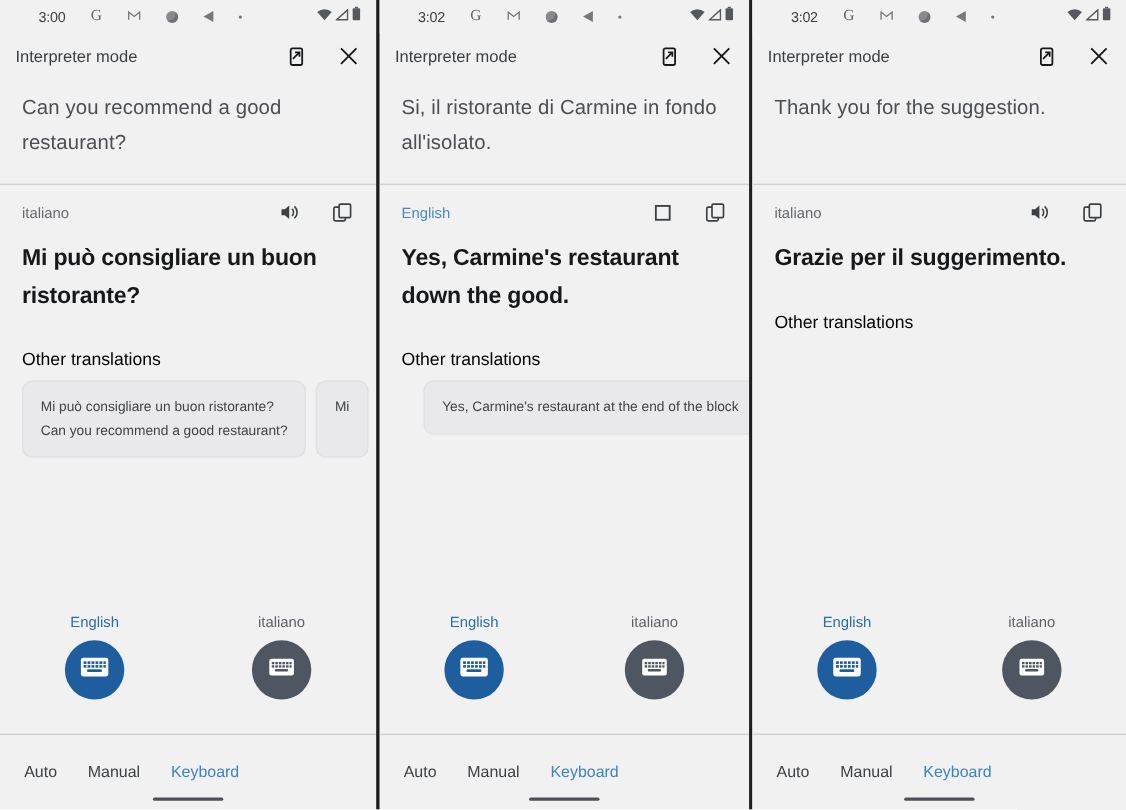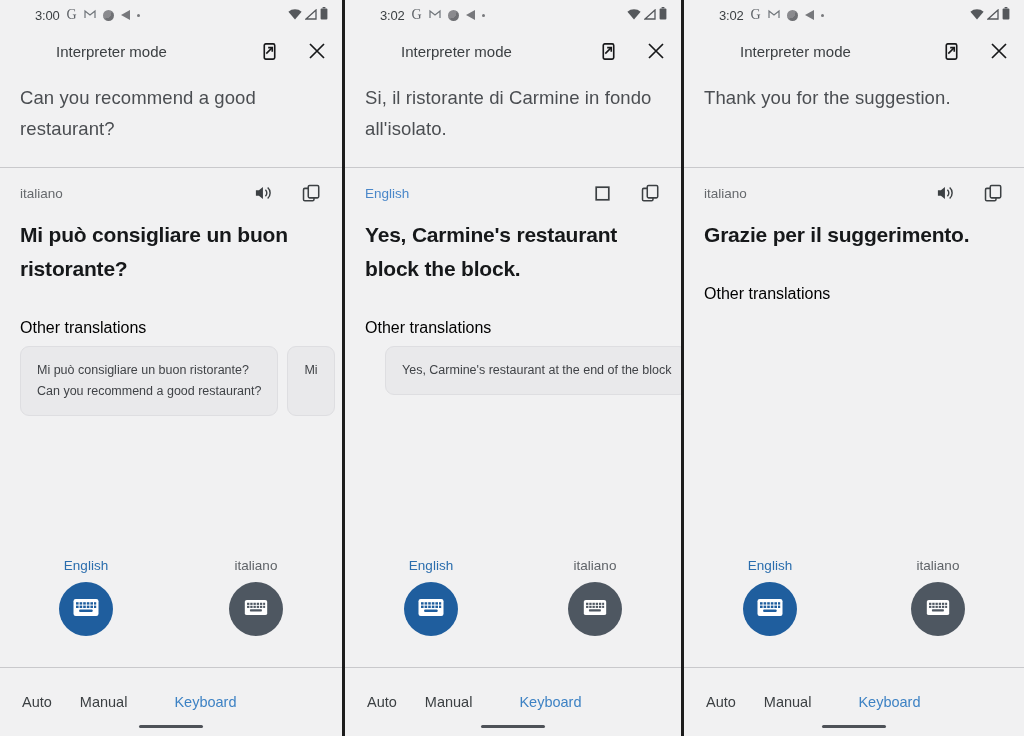--- a/index.html
+++ b/index.html
@@ -37,21 +37,21 @@
     flex: 0 0 30px;
     display: flex;
     align-items: center;
     padding: 0 14px 0 0;
     box-sizing: border-box;
     background: #f1f1f2;
   }
   .sb-left {
     display: flex;
     align-items: center;
-    gap: 7px;
+    gap: 23px;
     margin-left: 35px;
   }
   .sb-time {
     font-size: 13px;
     color: #3c4043;
     letter-spacing: -0.2px;
   }
   .sb-right {
     margin-left: auto;
     display: flex;
@@ -95,21 +95,20 @@
   .ico-bat { display:inline-block; }
 
   
   .appbar {
     height: 42px;
     flex: 0 0 42px;
     display: flex;
     align-items: center;
     padding: 0 14px 0 14px;
     box-sizing: border-box;
-    margin-left: 42px;
   }
   .appbar-title {
     font-size: 15px;
     color: #3c4043;
     letter-spacing: 0px;
   }
   .appbar-actions {
     margin-left: auto;
     display: flex;
     align-items: center;
@@ -237,21 +236,21 @@
     padding: 0 22px;
     box-sizing: border-box;
     gap: 28px;
     position: relative;
   }
   .mode {
     font-size: 14.5px;
     color: #3c4043;
     cursor: pointer;
   }
-  .mode.active { color: #3d82c4; margin-left: 19px; }
+  .mode.active { color: #3d82c4; }
   .navbar-pill {
     position: absolute;
     bottom: 8px;
     left: 50%;
     transform: translateX(-50%);
     width: 64px;
     height: 3px;
     border-radius: 2px;
     background: #4e5258;
   }
@@ -478,21 +477,21 @@
               </svg>
           </span>
           <span class="btn-icon">
             <svg width="19" height="19" viewBox="0 0 20 20">
                 <rect x="1.6" y="4.6" width="11" height="13" rx="1.4" fill="none" stroke="#3c4043" stroke-width="1.6"></rect>
                 <rect x="6.6" y="1.6" width="11" height="13" rx="1.4" fill="#f1f1f2" stroke="#3c4043" stroke-width="1.6"></rect>
               </svg>
           </span>
         </div>
       </div>
-      <div class="trans-text">Yes, Carmine's restaurant block the block.</div>
+      <div class="trans-text">Yes, Carmine's restaurant down the good.</div>
       <div class="other-label">Other translations</div>
       <div class="alts">
         <div class="alt-card wide" style="margin-right:-34px;">
           <div class="alt-line">Yes, Carmine's restaurant at the end of the block</div>
         </div>
       </div>
     </div>
 
     <div class="langrow">
       <div class="langcol">

